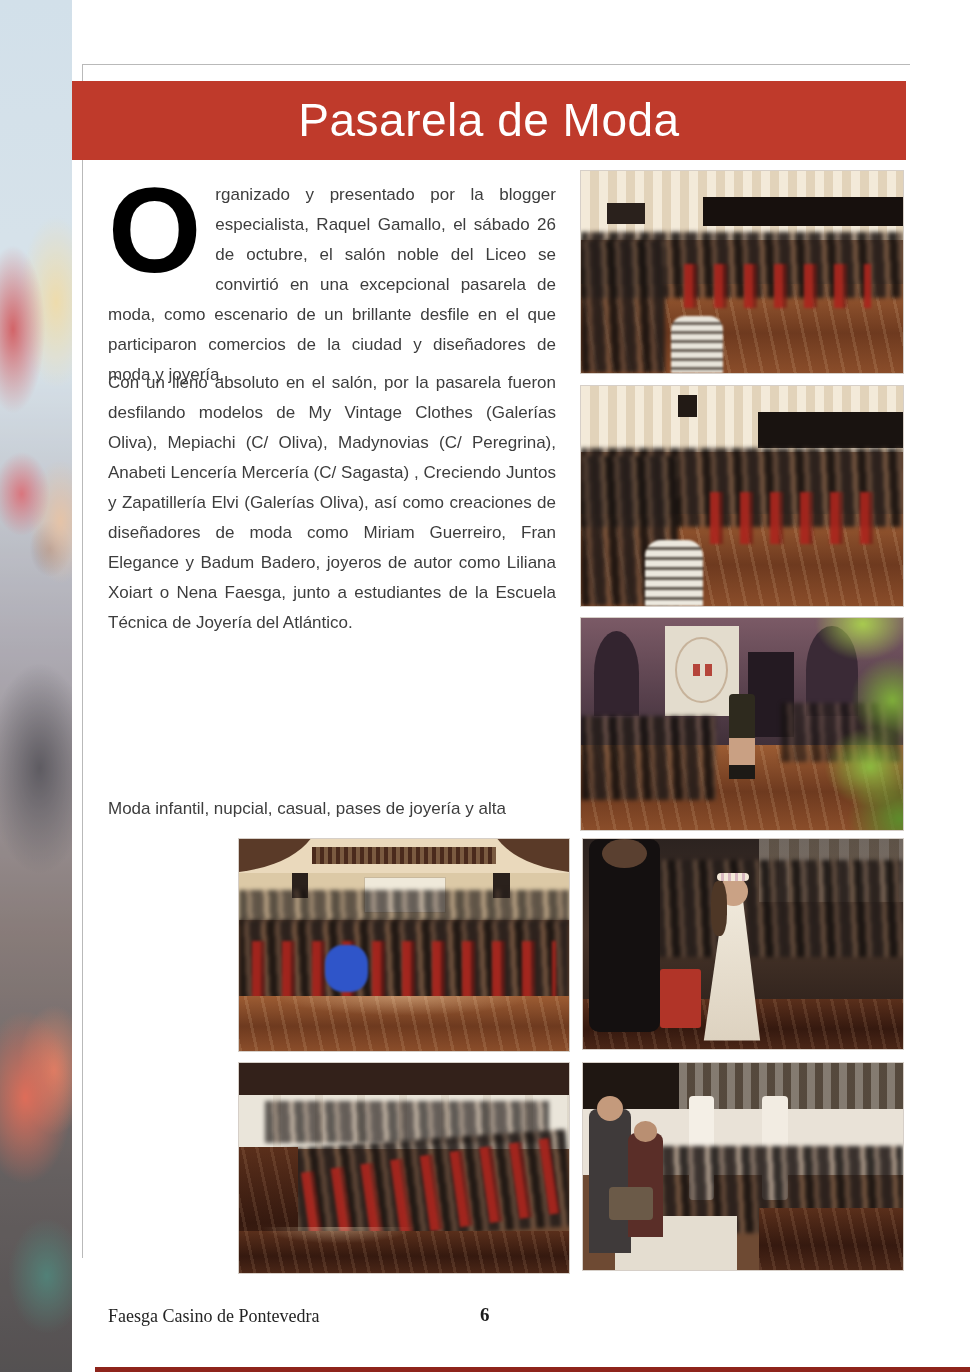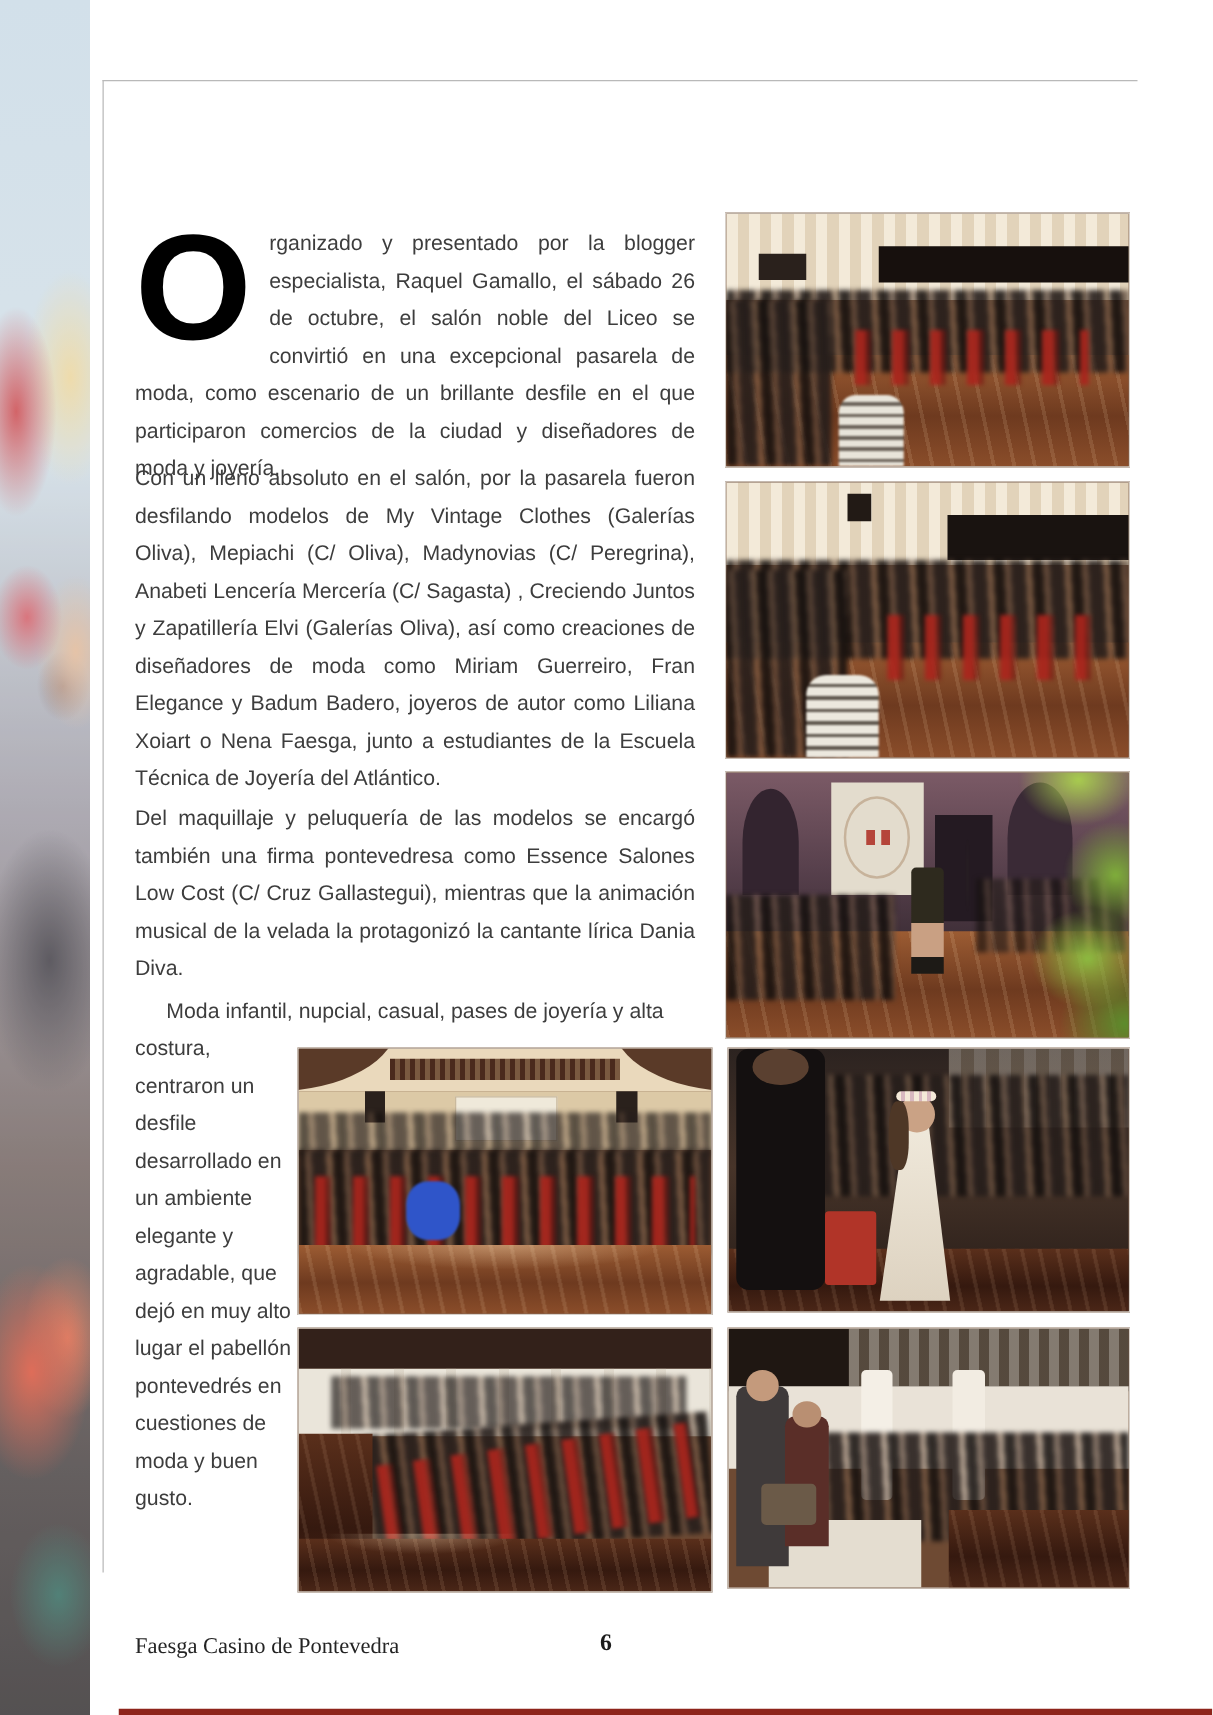--- a/index.html
+++ b/index.html
@@ -28,21 +28,21 @@
   .bottom-rule{position:absolute;left:95px;top:1367px;width:875px;height:5px;background:#8e241b;}
 
   
   .banner{position:absolute;left:72px;top:81px;width:834px;height:79px;background:#bf3a2b;}
   .banner h1{margin:0;width:100%;text-align:center;line-height:79px;
     font-size:46px;font-weight:400;color:#ffffff;letter-spacing:.5px;}
 
   
   .para{position:absolute;left:108px;width:448px;font-size:17px;line-height:30px;
         color:#3d3d3d;text-align:justify;margin:0;}
-  .para.no-justify{text-align:center;}
+  .para.no-justify{text-align:left;}
   .dropcap{float:left;font-size:120px;line-height:92px;font-weight:700;color:#000000;
            margin:4px 14px 0 0;}
   .narrow{position:absolute;left:108px;top:824px;width:126px;font-size:17px;line-height:30px;
           color:#3d3d3d;text-align:left;margin:0;}
 
   
   .footer-pub{position:absolute;left:108px;top:1306px;font-family:"Liberation Serif",serif;
               font-size:18px;color:#242424;}
   .footer-num{position:absolute;left:480px;top:1304px;font-family:"Liberation Serif",serif;
               font-size:19px;font-weight:700;color:#1c1c1c;}
@@ -67,28 +67,29 @@
 </head>
 <body>
 
 <div id="page">
 
   <div class="left-strip"></div>
 
   <div class="frame-top"></div>
   <div class="frame-left"></div>
 
+  <div class="banner">
+    <h1>Pasarela de Moda</h1>
+  </div>
 
   <p class="para" style="top:180px;">
     <span class="dropcap">O</span><span>rganizado y presentado por la blogger especialista, Raquel Gamallo, el sábado 26 de octubre, el salón noble del Liceo se convirtió en una excepcional pasarela de moda, como escenario de un brillante desfile en el que participaron comercios de la ciudad y diseñadores de moda y joyería.</span>
   </p>
   <p class="para" style="top:368px;">Con un lleno absoluto en el salón, por la pasarela fueron desfilando modelos de My Vintage Clothes (Galerías Oliva), Mepiachi (C/ Oliva), Madynovias (C/ Peregrina), Anabeti Lencería Mercería (C/ Sagasta) , Creciendo Juntos y Zapatillería Elvi (Galerías Oliva), así como creaciones de diseñadores de moda como Miriam Guerreiro, Fran Elegance y Badum Badero, joyeros de autor como Liliana Xoiart o Nena Faesga, junto a estudiantes de la Escuela Técnica de Joyería del Atlántico.</p>
-  <p class="para" style="top:640px;">Del maquillaje y peluquería de las modelos se encargó también una firma pontevedresa como Essence Salones Low Cost (C/ Cruz Gallastegui), mientras que la animación musical de la velada la protagonizó la cantante lírica Dania Diva.</p>
   <p class="para no-justify" style="top:794px;">Moda infantil, nupcial, casual, pases de joyería y alta</p>
-  <p class="narrow">costura, centraron un desfile desarrollado en un ambiente elegante y agradable, que dejó en muy alto lugar el pabellón pontevedrés en cuestiones de moda y buen gusto.</p>
 
   <div class="photo" style="left:580px;top:170px;width:322px;height:202px;">
     <div class="curtain" style="left:0;top:0;right:0;height:34%;"></div>
     <div style="left:38%;top:13%;right:0;height:14%;background:#17100d;"></div>
     <div style="left:8%;top:16%;width:12%;height:10%;background:#2a211c;"></div>
     <div class="wood" style="left:0;top:56%;right:0;height:44%;"></div>
     <div class="crowd" style="left:0;top:30%;right:0;height:33%;"></div>
     <div class="crowd" style="left:0;top:34%;width:26%;height:66%;"></div>
     <div class="redchairs" style="left:32%;top:46%;width:58%;height:22%;"></div>
     <div style="left:28%;bottom:0;width:16%;height:28%;border-radius:14px 14px 0 0;filter:blur(1px);background:repeating-linear-gradient(180deg,#e8e4da 0 6px,#6b6259 6px 9px);"></div>

